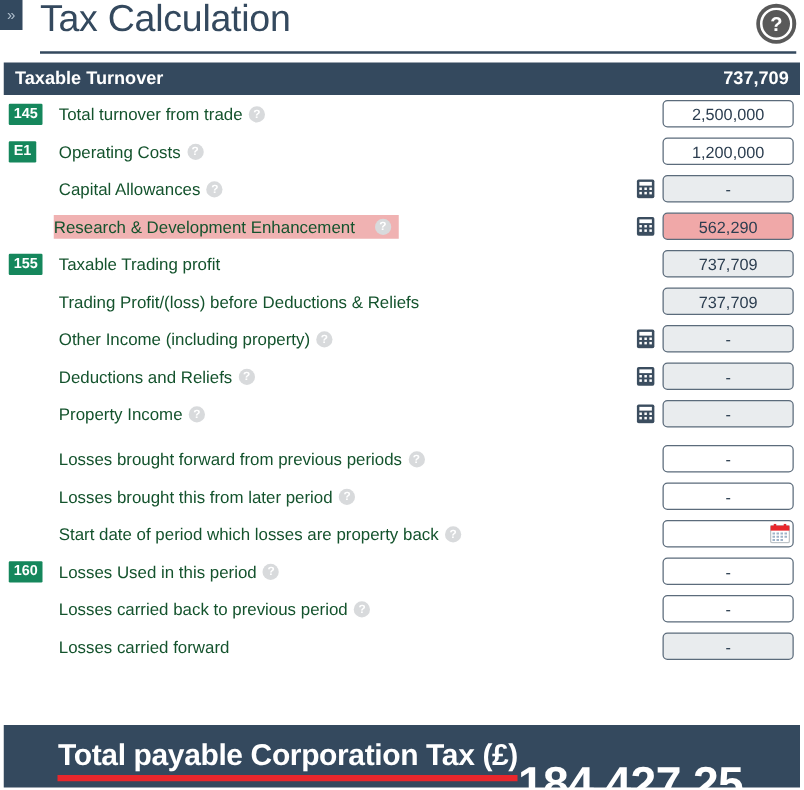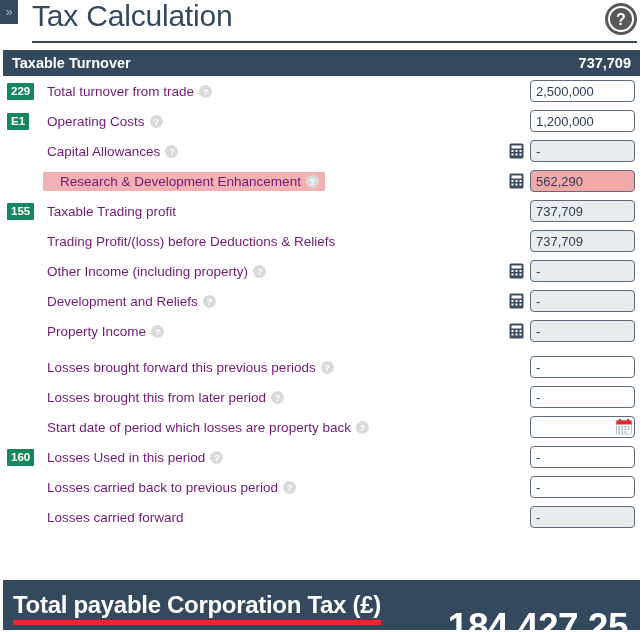--- a/index.html
+++ b/index.html
@@ -129,31 +129,31 @@
     flex: 1 1 auto;
     display: flex;
     align-items: center;
     gap: 5px;
     padding-left: 8px;
     min-width: 0;
   }
 
   .row-label {
     font-size: 13.5px;
-    color: #701a75;
+    color: #14532d;
     white-space: nowrap;
   }
 
   .row.highlight .label-wrap {
     background: #f0b2b2;
-    padding: 2px 6px 2px 17px;
+    padding: 2px 6px 2px 0;
     margin-left: -4px;
     display: inline-flex;
     align-items: center;
-    gap: 5px;
+    gap: 16px;
   }
   .label-wrap {
     display: inline-flex;
     align-items: center;
     gap: 5px;
   }
 
   .qmark {
     width: 13px;
     height: 13px;
@@ -190,21 +190,21 @@
 
   .field {
     width: 105px;
     height: 22px;
     border: 1px solid #5b6b7b;
     border-radius: 4px;
     background: #ffffff;
     font-family: "Liberation Sans", sans-serif;
     font-size: 13px;
     color: #2c3e50;
-    text-align: left;
+    text-align: center;
     padding: 0 5px;
     line-height: 20px;
     outline: none;
   }
   .field.readonly { background: #e9ecee; }
   .field.pink { background: #f0a8a8; border-color: #5b6b7b; }
 
   .date-field-wrap {
     position: relative;
     width: 105px;
@@ -222,21 +222,21 @@
   
   .total-bar {
     position: absolute;
     left: 3px;
     right: 3px;
     bottom: 2px;
     height: 50px;
     background: #34495e;
     display: flex;
     align-items: center;
-    justify-content: space-between;
+    justify-content: center;
     padding: 0 12px 0 10px;
   }
   .total-label-wrap { position: relative; display: inline-block; }
   .total-label {
     color: #ffffff;
     font-size: 24px;
     font-weight: 700;
     white-space: nowrap;
     letter-spacing: -0.3px;
   }
@@ -284,21 +284,21 @@
 
   <div id="sections-host">
       <div class="spacer-xs"></div>
       <div class="section-bar">
         <span class="sec-title">Taxable Turnover</span>
         <span class="sec-value">737,709</span>
       </div>
       <div class="rows">
         <div class="row">
           <div class="badge-col">
-            <span class="badge">229</span>
+            <span class="badge">145</span>
           </div>
           <div class="label-col">
             <span class="label-wrap">
               <span class="row-label">Total turnover from trade</span>
               <span class="qmark">?</span>
             </span>
           </div>
           <div class="calc-col"></div>
           <div class="field-col">
             <input class="field" type="text" value="2,500,000" style="">
@@ -414,21 +414,21 @@
             </svg>
           </div>
           <div class="field-col">
             <input class="field readonly" type="text" readonly="readonly" value="-" style="">
           </div>
         </div>
         <div class="row">
           <div class="badge-col"></div>
           <div class="label-col">
             <span class="label-wrap">
-              <span class="row-label">Development and Reliefs</span>
+              <span class="row-label">Deductions and Reliefs</span>
               <span class="qmark">?</span>
             </span>
           </div>
           <div class="calc-col">
             <svg class="calc-icon" width="15" height="16" viewBox="0 0 15 16">
               <rect x="0.5" y="0.5" width="14" height="15" rx="1.5" fill="#3b4d5f"></rect>
               <rect x="2.5" y="2.5" width="10" height="3" fill="#ffffff"></rect>
               <rect x="2.5" y="7" width="2" height="2" fill="#ffffff"></rect>
               <rect x="6.5" y="7" width="2" height="2" fill="#ffffff"></rect>
               <rect x="10.5" y="7" width="2" height="2" fill="#ffffff"></rect>
@@ -465,21 +465,21 @@
             <input class="field readonly" type="text" readonly="readonly" value="-" style="">
           </div>
         </div>
       </div>
       <div class="spacer-sm"></div>
       <div class="rows">
         <div class="row">
           <div class="badge-col"></div>
           <div class="label-col">
             <span class="label-wrap">
-              <span class="row-label">Losses brought forward this previous periods</span>
+              <span class="row-label">Losses brought forward from previous periods</span>
               <span class="qmark">?</span>
             </span>
           </div>
           <div class="calc-col"></div>
           <div class="field-col">
             <input class="field" type="text" value="-" style="">
           </div>
         </div>
         <div class="row">
           <div class="badge-col"></div>

